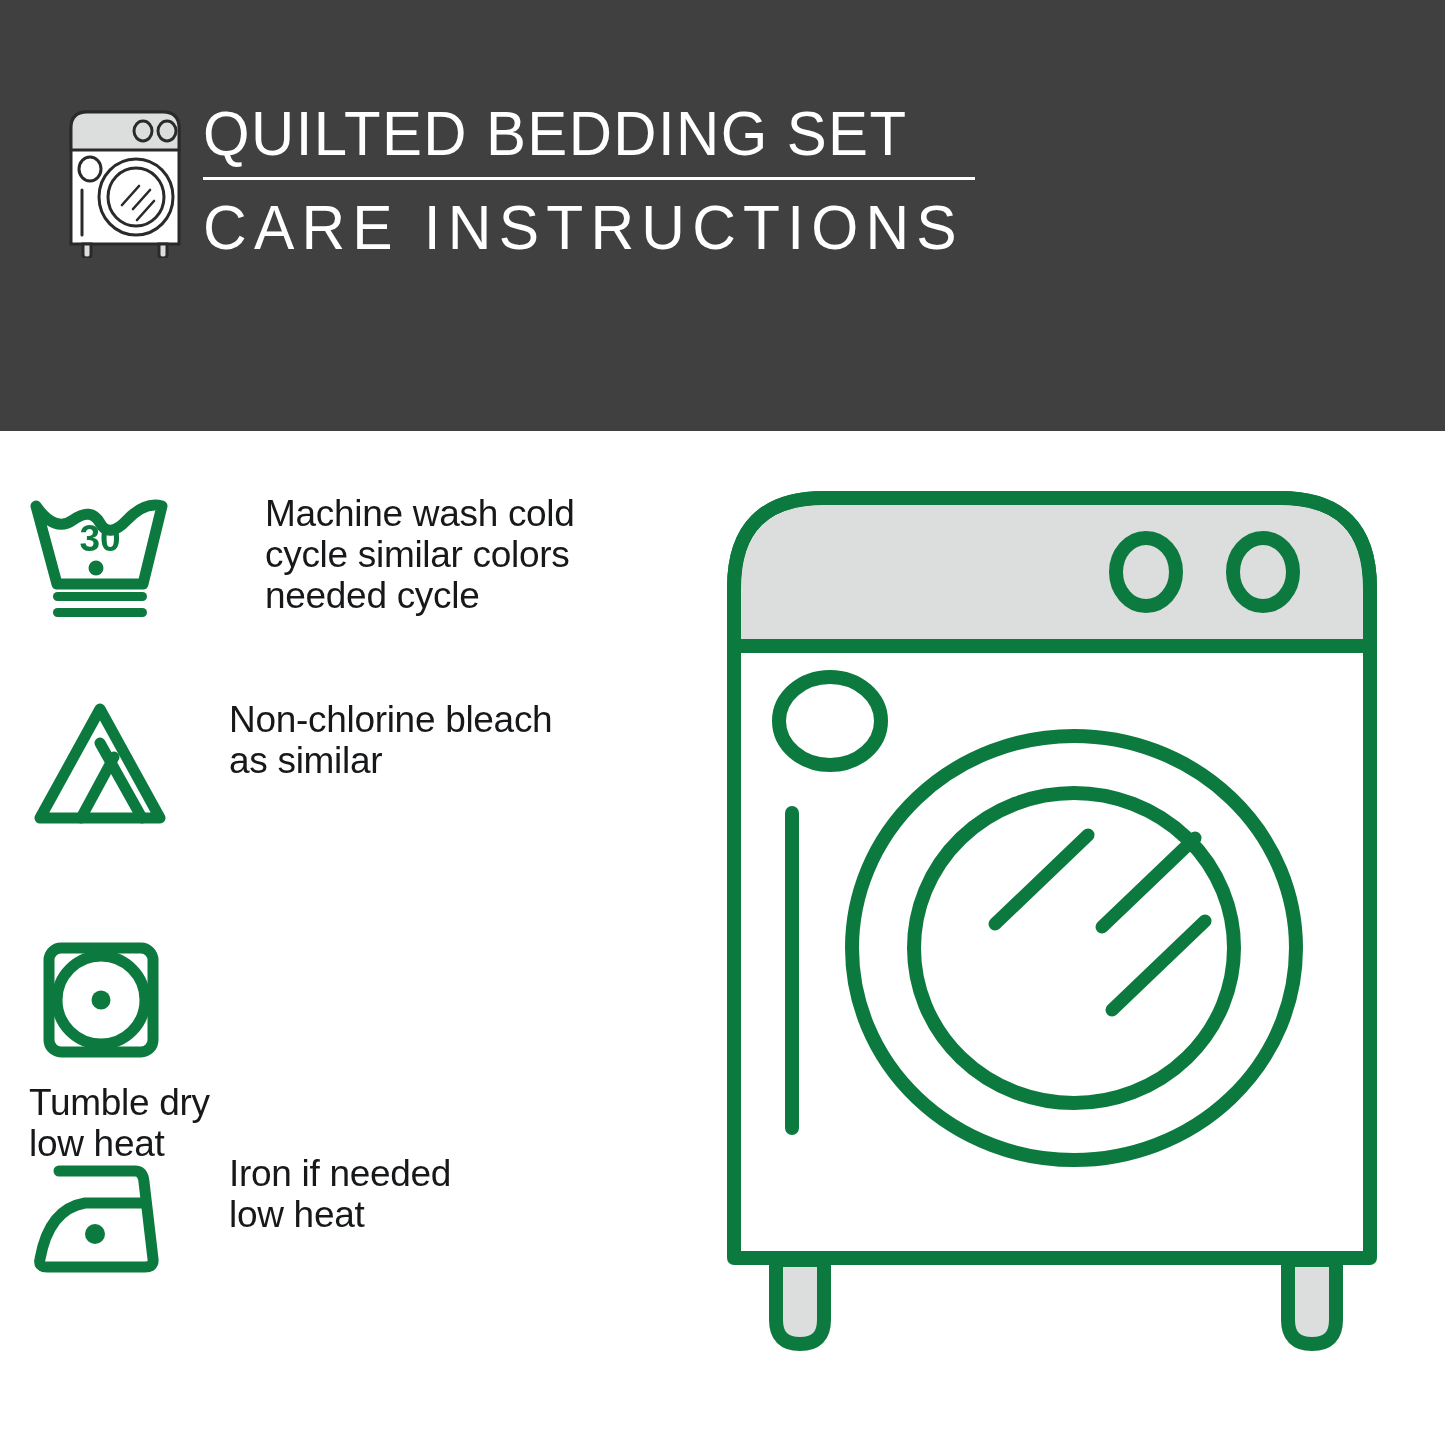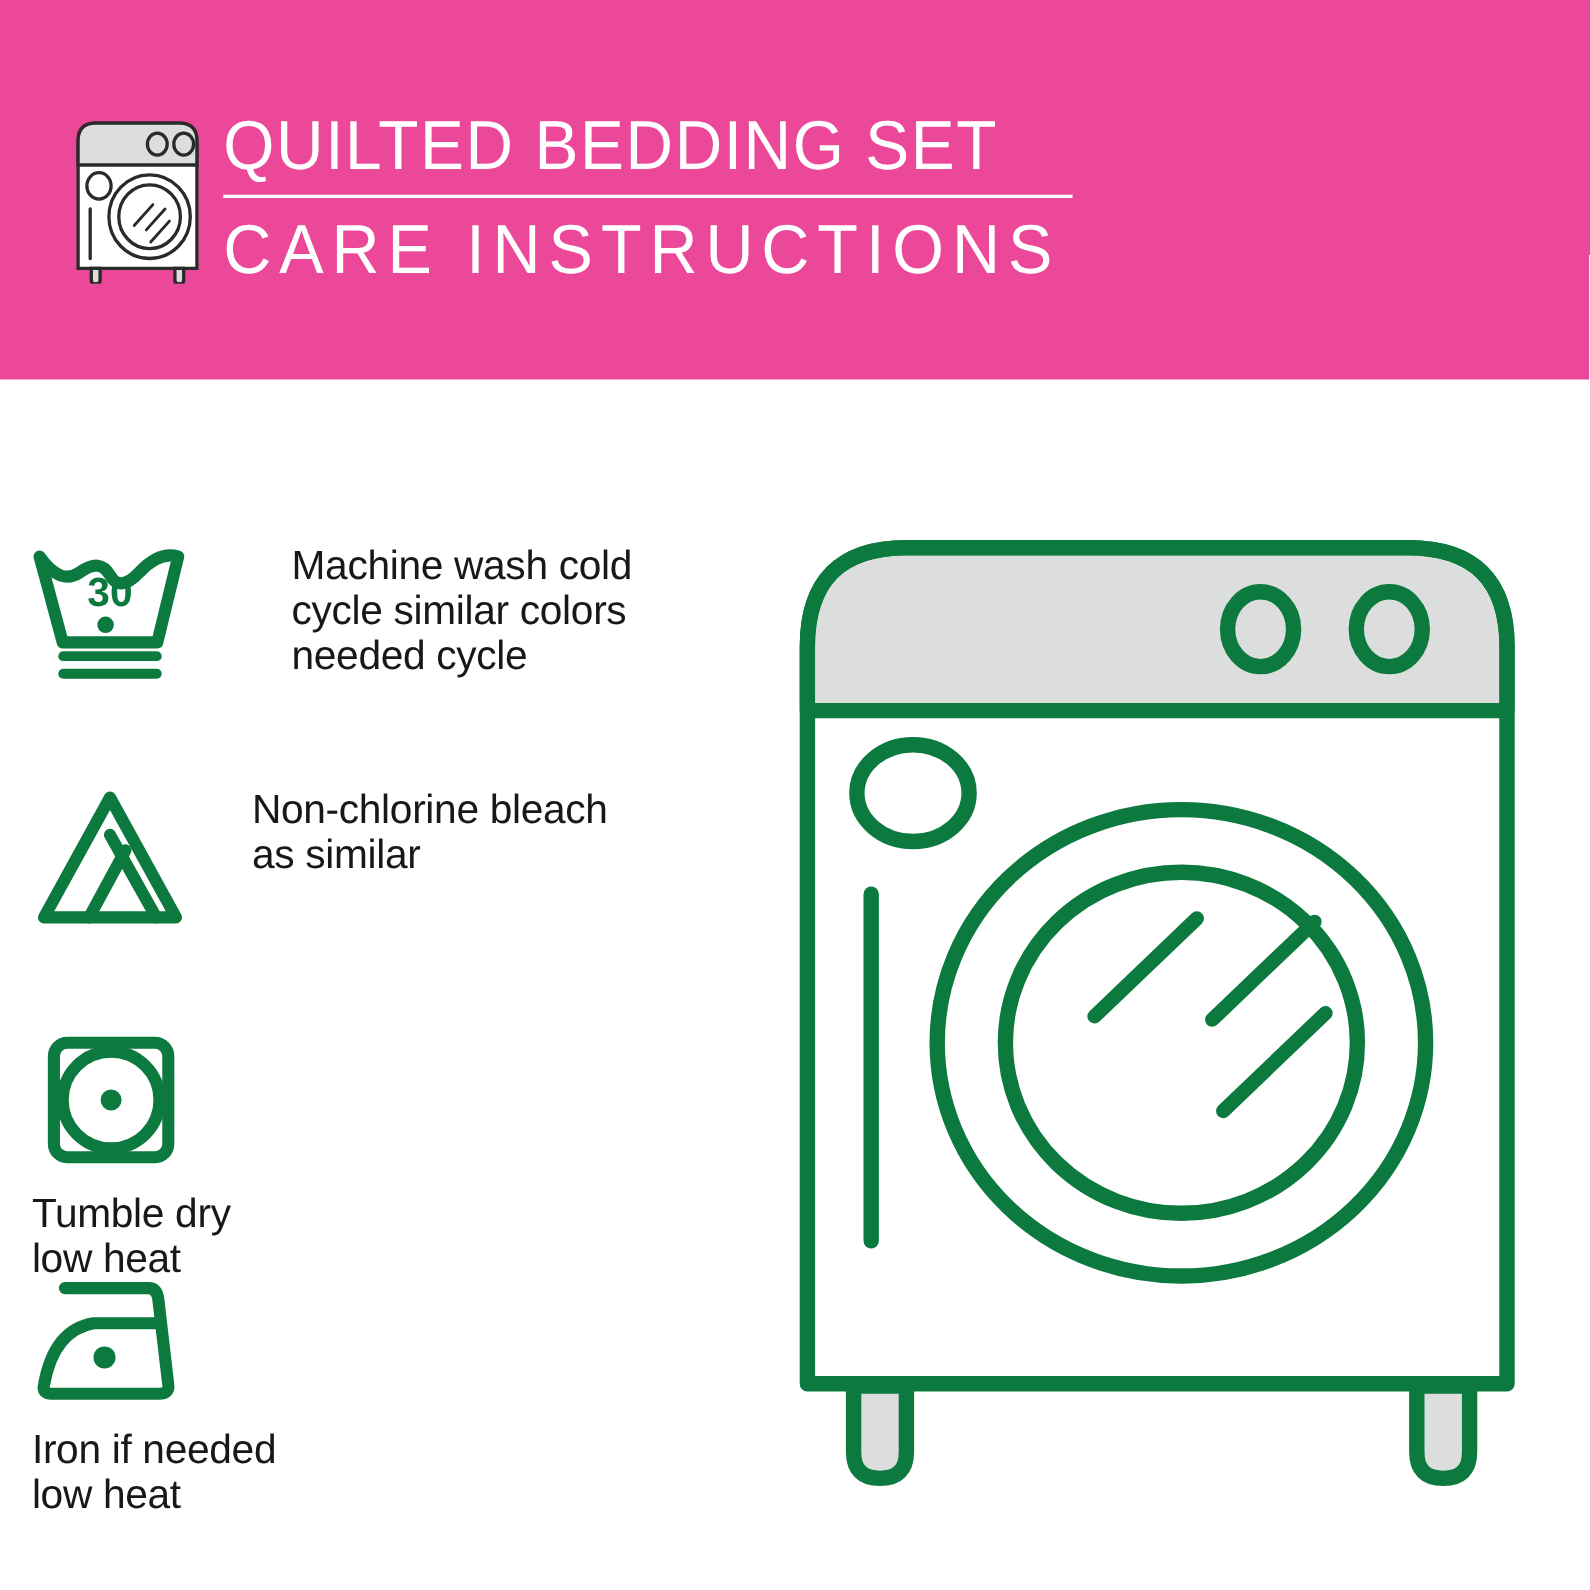--- a/index.html
+++ b/index.html
@@ -17,22 +17,22 @@
     background: #ffffff;
     overflow: hidden;
   }
 
   
   #header {
     position: absolute;
     left: 0;
     top: 0;
     width: 1445px;
-    height: 345px;
-    background: #ec4899;
+    height: 431px;
+    background: #404040;
   }
   #header-logo {
     position: absolute;
     left: 57px;
     top: 98px;
     width: 136px;
     height: 160px;
   }
   #header-text {
     position: absolute;
@@ -79,23 +79,23 @@
     height: 1100px;
   }
   .instr-row {
     position: absolute;
     left: 0;
     width: 700px;
     display: flex;
     align-items: flex-start;
   }
   .instr-row.r0 { top: 140px; gap: 36px; }
-  .instr-row.r1 { top: 362px; }
+  .instr-row.r1 { top: 346px; }
   .instr-row.r2 { top: 585px; flex-direction: column; }
-  .instr-row.r3 { top: 800px; flex-direction: column; }
+  .instr-row.r3 { top: 800px; }
 
   .instr-icon {
     width: 200px;
     min-width: 200px;
     display: flex;
     justify-content: center;
     align-items: flex-start;
     padding-top: 4px;
   }
   .instr-text {

